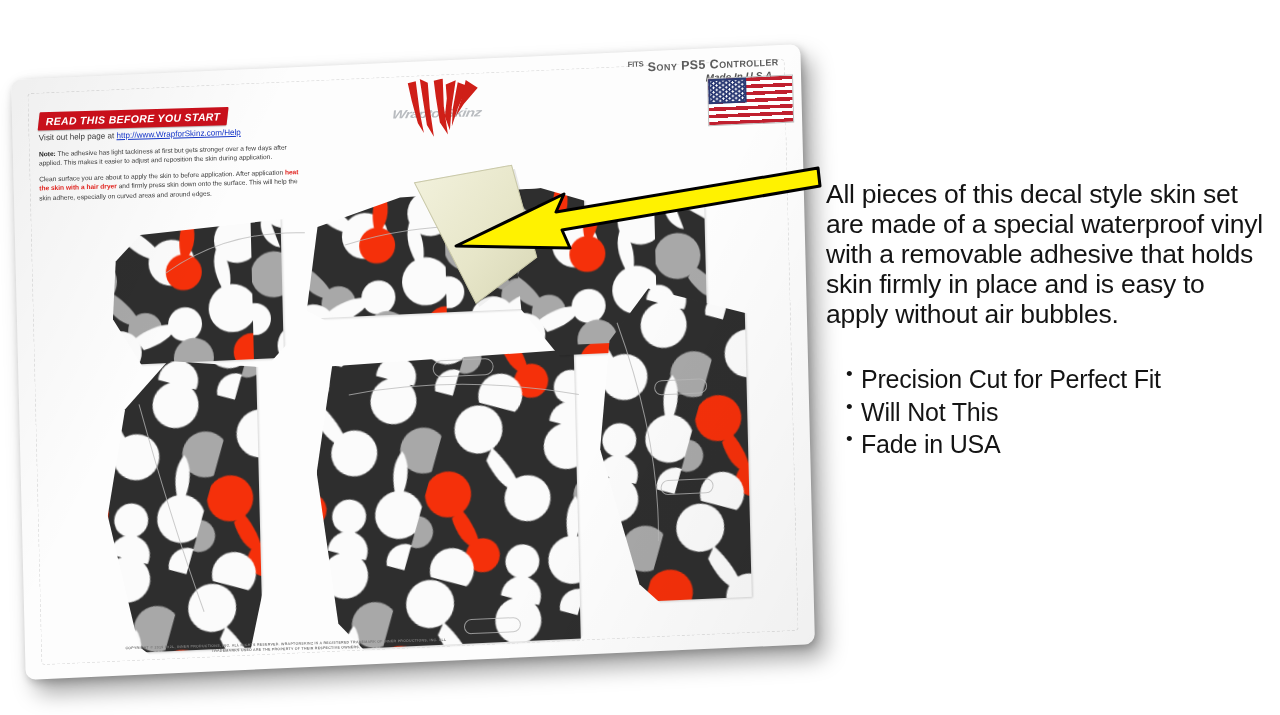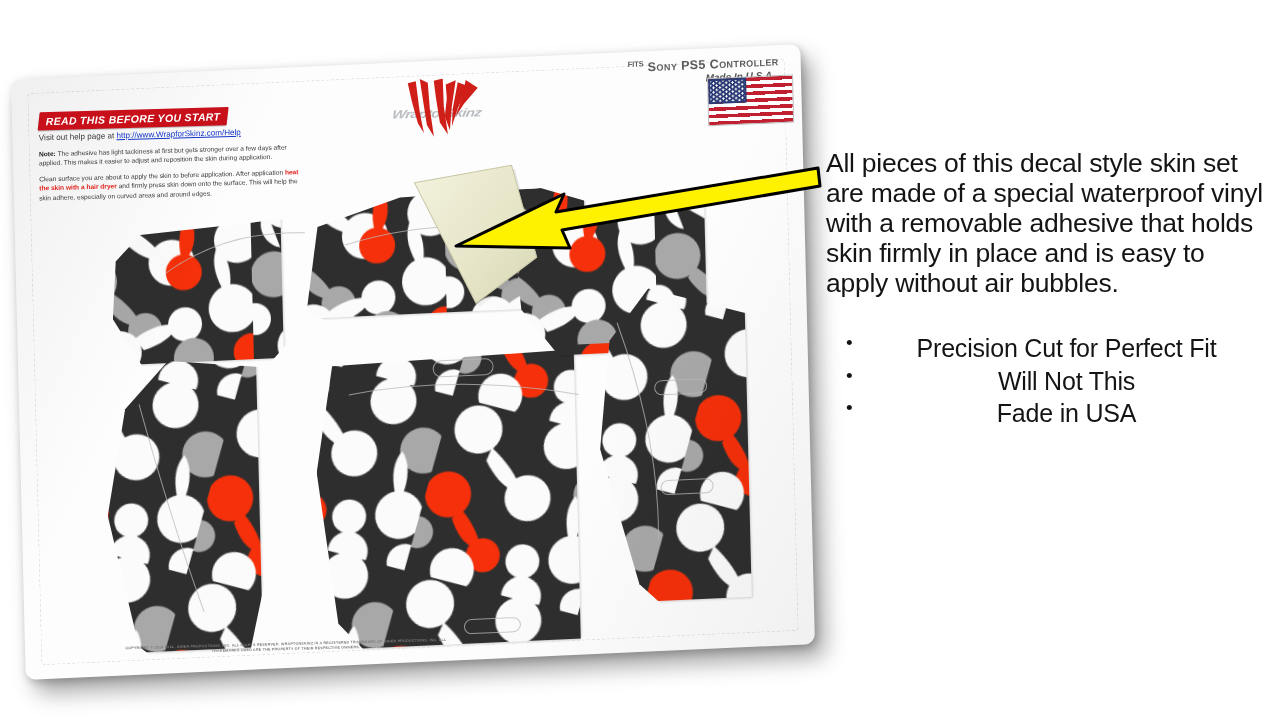--- a/index.html
+++ b/index.html
@@ -211,34 +211,34 @@
     left: 826px; top: 148px;
     width: 446px;
     color: #151515;
   }
   #copy .blurb {
     font-size: 26.5px;
     line-height: 1.135;
     letter-spacing: -0.25px;
     font-weight: normal;
     color: #141414;
+    margin-top: 31px;
   }
   #copy ul {
     list-style: none;
     margin: 34px 0 0 0;
     padding: 0 0 0 20px;
   }
   #copy li {
     font-size: 25px;
     line-height: 1.29;
     letter-spacing: -0.2px;
     color: #141414;
     position: relative;
     padding-left: 15px;
-    text-align: center;
   }
   #copy li::before {
     content: "\2022";
     position: absolute;
     left: 0; top: -1px;
     font-size: 19px;
   }
 </style>
 </head>
 <body>

